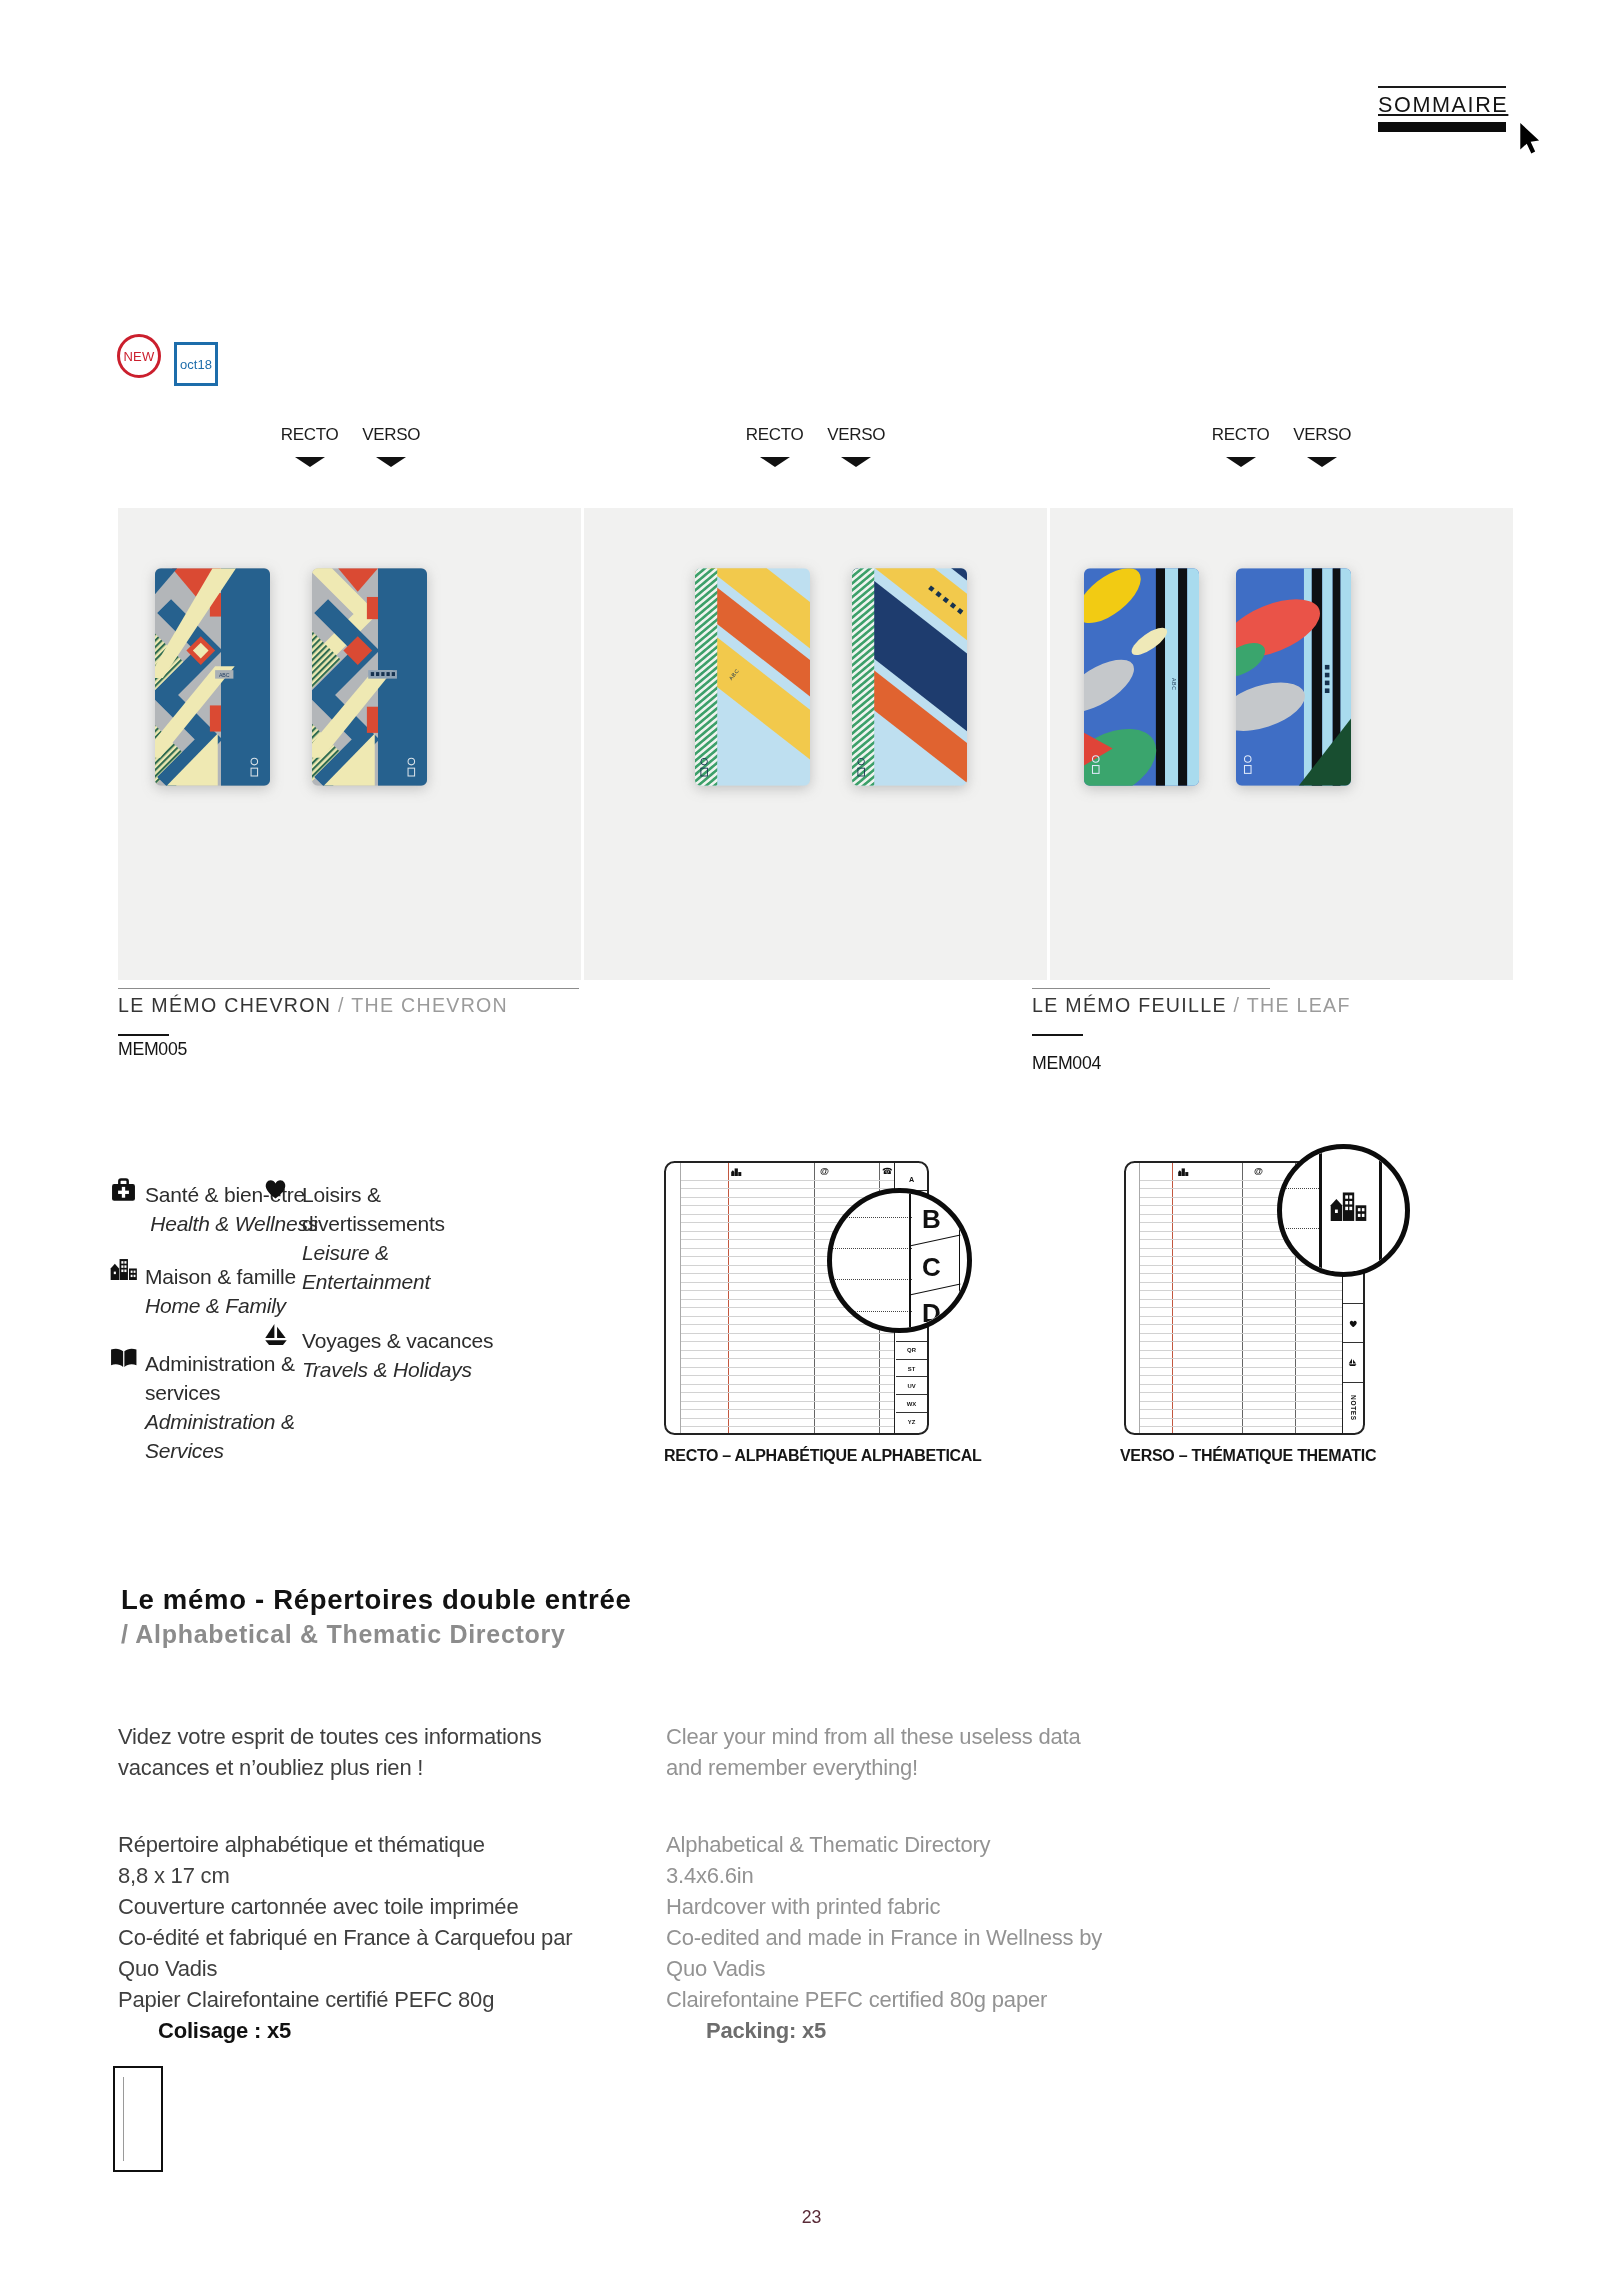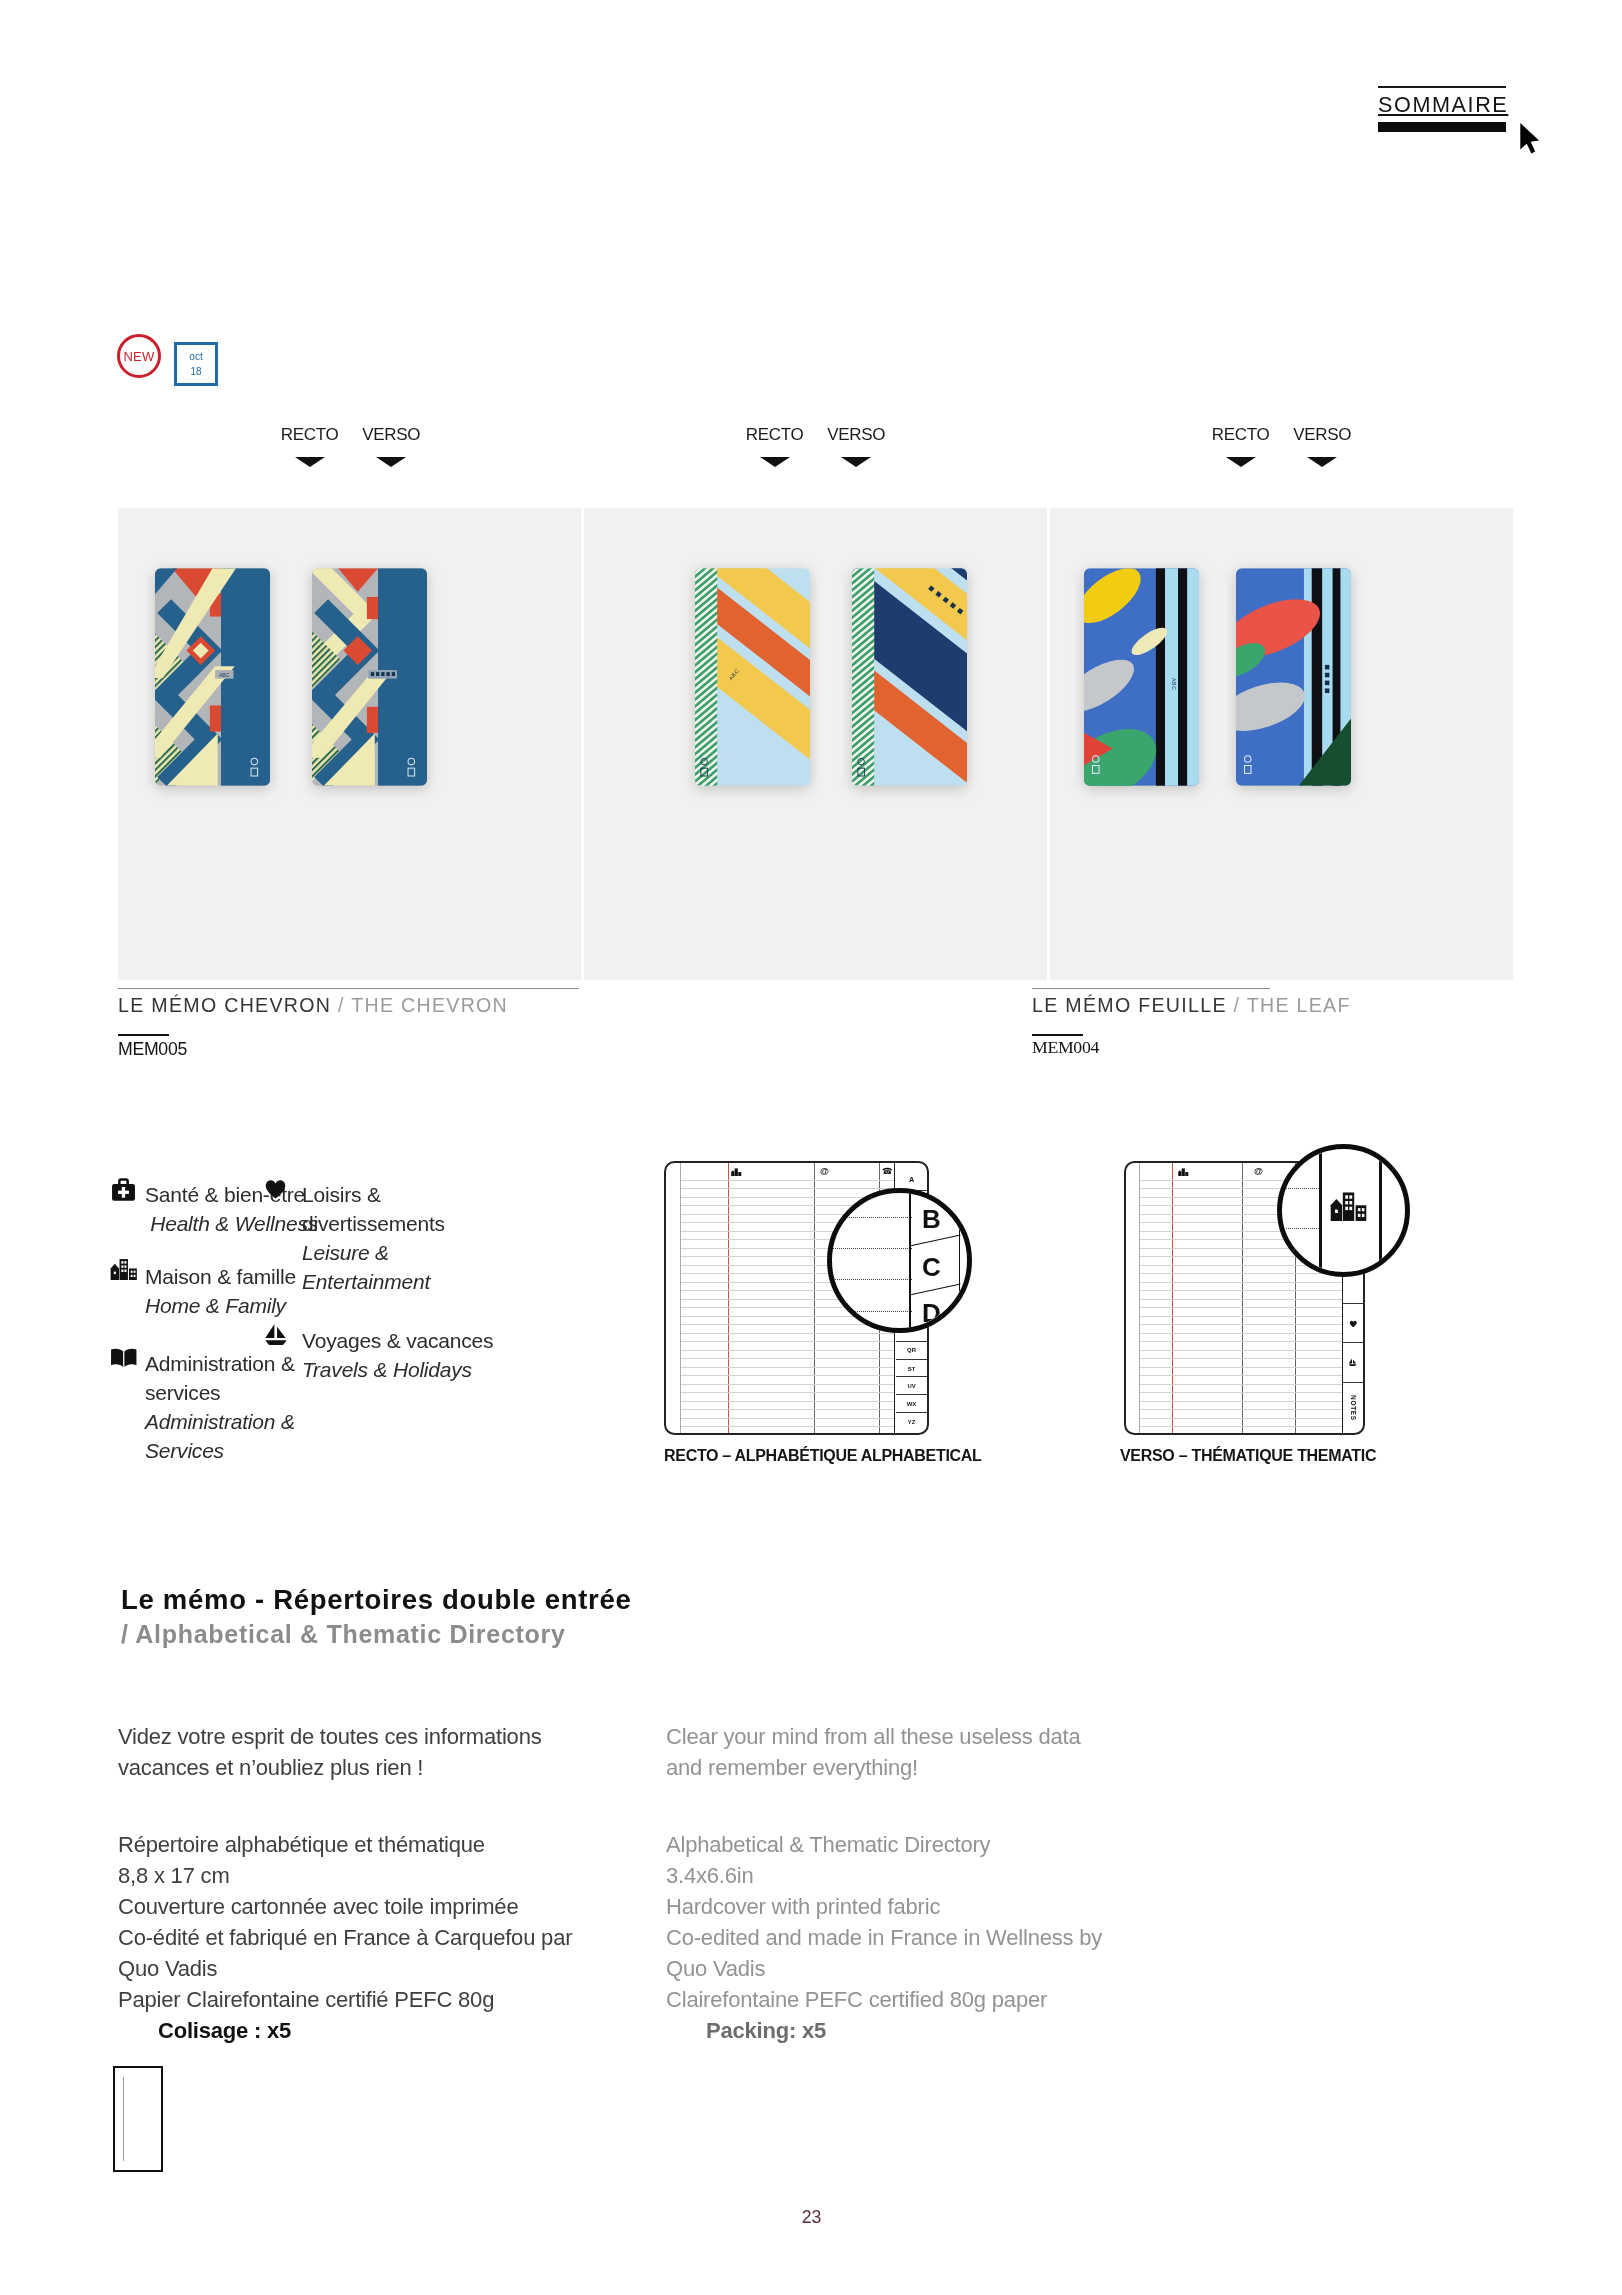--- a/index.html
+++ b/index.html
@@ -8,22 +8,22 @@
   .abs{position:absolute;}
   
   .som-rule{height:2px;background:#1a1a1a;}
   .som-text{font-size:21.6px;letter-spacing:1.6px;color:#141414;text-decoration:underline;}
   .som-bar{height:9.8px;background:#0c0c0c;}
   
   .badge-new{width:38px;height:38px;border:3.3px solid #cb1f2d;border-radius:50%;
              display:flex;align-items:center;justify-content:center;
              color:#cb1f2d;font-size:13px;letter-spacing:0.3px;}
   .badge-date{width:38px;height:38px;border:3.3px solid #1d6dab;
-              display:flex;flex-direction:column;align-items:center;justify-content:center;
-              color:#1d6dab;font-size:10px;line-height:15px;}
+              display:flex;flex-direction:row;align-items:center;justify-content:center;
+              color:#1d6dab;font-size:13px;line-height:15px;}
   
   .rv-group{display:flex;gap:23.6px;justify-content:center;}
   .rv-item{display:flex;flex-direction:column;align-items:center;justify-content:space-between;}
   .rv-word{font-size:17px;letter-spacing:-0.3px;color:#1c1c1c;}
   .rv-tri{width:0;height:0;border-left:15px solid transparent;border-right:15px solid transparent;
           border-top:10.5px solid #111;margin-top:11.8px;}
   
   .pbox{width:463px;height:472px;background:#f1f1f0;}
   .nb{filter:drop-shadow(0 3.9px 6.5px rgba(70,70,70,.28));}
   
@@ -317,21 +317,21 @@
   <div class="abs" style="left:118px;top:988px;">
     <div class="title-rule" style="width:461px;"></div>
     <div class="ptitle" style="margin-top:5.2px;"><span>LE MÉMO CHEVRON </span><span class="en">/ THE CHEVRON</span></div>
     <div class="sku-rule" style="margin-top:17px;"></div>
     <div class="sku" style="margin-top:2.6px;">MEM005</div>
   </div>
   <div class="abs" style="left:1032px;top:988px;">
     <div class="title-rule" style="width:238px;"></div>
     <div class="ptitle" style="margin-top:5.2px;"><span>LE MÉMO FEUILLE </span><span class="en">/ THE LEAF</span></div>
     <div class="sku-rule" style="margin-top:17px;"></div>
-    <div class="sku" style="margin-top:1px;font-family:Liberation Serif, serif;">MEM004</div>
+    <div class="sku" style="margin-top:17px;">MEM004</div>
   </div>
 
   <div class="abs" style="left:111px;top:1178px;">
     <svg width="25" height="23.6" viewBox="0 0 24 22">
       <path d="M8 6 V2.8 a1.6 1.6 0 0 1 1.6-1.6 h4.8 a1.6 1.6 0 0 1 1.6 1.6 V6" fill="none" stroke="#111" stroke-width="2.4"></path>
       <rect x="1" y="5.5" width="22" height="16" rx="2" fill="#111"></rect>
       <rect x="10.4" y="8.2" width="3.2" height="10.4" fill="#fff"></rect>
       <rect x="6.8" y="11.8" width="10.4" height="3.2" fill="#fff"></rect>
     </svg>
   </div>

